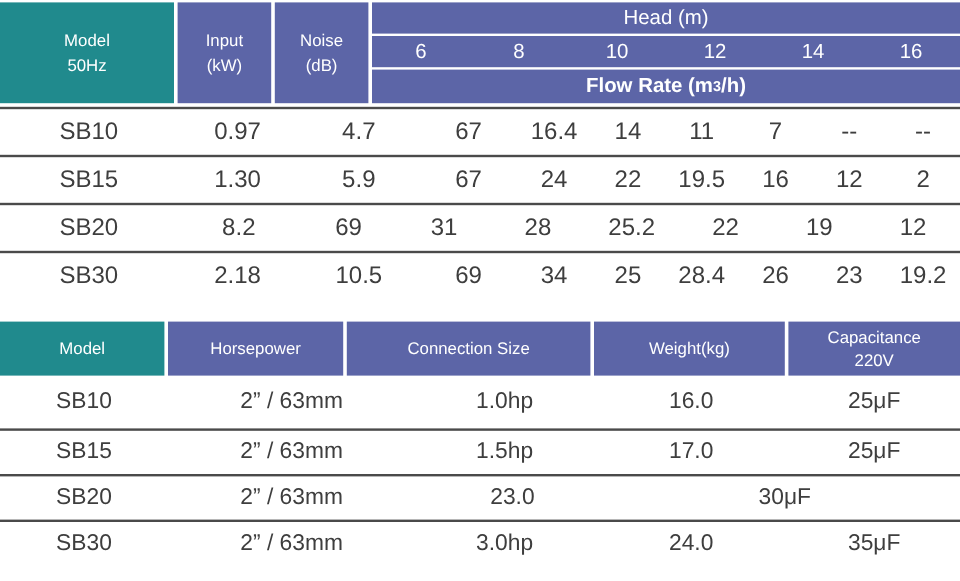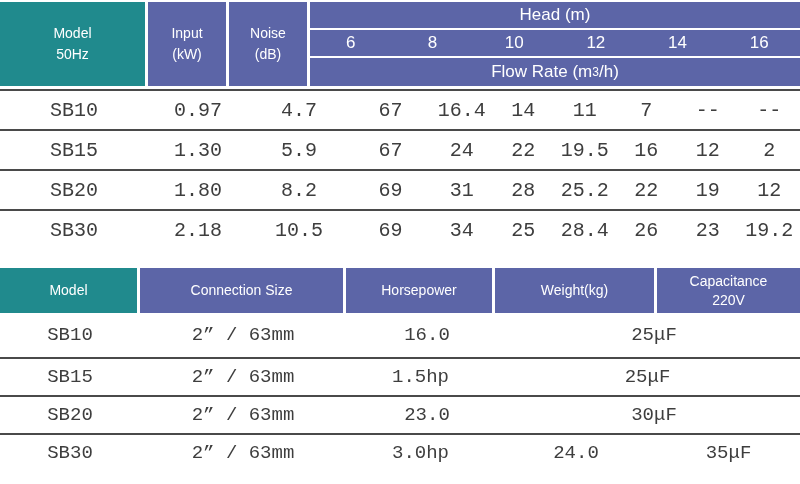--- a/index.html
+++ b/index.html
@@ -43,32 +43,32 @@
     display: flex; align-items: center; justify-content: center;
     color: #ffffff; font-size: 17px;
   }
   .head-ticks { height: 26px; border-bottom: 2px solid #ffffff; display: flex; }
   .head-tick {
     flex: 1; display: flex; align-items: center; justify-content: center;
     color: #ffffff; font-size: 17px;
   }
   .flow-label {
     flex: 1; display: flex; align-items: center; justify-content: center;
-    color: #ffffff; font-size: 17px;
+    color: #ffffff; font-size: 17px; font-weight: bold;
   }
   .flow-label sup { font-size: 12px; line-height: 0; vertical-align: 5px; }
 
   .t1-body { margin-top: 3px; border-top: 2px solid var(--divider, #4a4a4a); }
   .t1-row {
     display: flex; height: 38px; align-items: center;
     border-bottom: 2px solid var(--divider, #4a4a4a);
     font-size: 20px;
   }
   .t1-row:last-child { border-bottom: none; }
-  .tc { display: flex; align-items: center; justify-content: center; box-sizing: border-box; font-family: Liberation Mono, monospace; }
+  .tc { display: flex; align-items: center; justify-content: center; box-sizing: border-box; }
   .c-model   { width: 148px; }
   .c-input   { width: 100px; }
   .c-current { width: 102px; }
   .c-noise   { width: 81px; }
   .c-flow    { flex: 1; }
 
   
   .t2 { margin-top: 19px; }
   .t2-header { display: flex; height: 45px; }
   .t2-h-model      { width: 137px; margin-right: 3px; }
@@ -146,21 +146,20 @@
         <div class="tc c-noise">67</div>
         <div class="tc c-flow">24</div>
         <div class="tc c-flow">22</div>
         <div class="tc c-flow">19.5</div>
         <div class="tc c-flow">16</div>
         <div class="tc c-flow">12</div>
         <div class="tc c-flow">2</div>
       </div>
       <div class="t1-row">
         <div class="tc c-model">SB20</div>
-        <div class="tc c-input">1.80</div>
         <div class="tc c-current">8.2</div>
         <div class="tc c-noise">69</div>
         <div class="tc c-flow">31</div>
         <div class="tc c-flow">28</div>
         <div class="tc c-flow">25.2</div>
         <div class="tc c-flow">22</div>
         <div class="tc c-flow">19</div>
         <div class="tc c-flow">12</div>
       </div>
       <div class="t1-row">
@@ -174,40 +173,42 @@
         <div class="tc c-flow">26</div>
         <div class="tc c-flow">23</div>
         <div class="tc c-flow">19.2</div>
       </div>
     </div>
   </div>
 
   <div class="t2">
     <div class="t2-header">
       <div class="hcell teal t2-h-model">Model</div>
+      <div class="hcell purple t2-h-horsepower">Horsepower</div>
       <div class="hcell purple t2-h-connection">Connection Size</div>
-      <div class="hcell purple t2-h-horsepower">Horsepower</div>
       <div class="hcell purple t2-h-weight">Weight(kg)</div>
       <div class="hcell purple t2-h-capacitance">
         <span>Capacitance</span>
         <span>220V</span>
       </div>
     </div>
 
     <div>
       <div class="t2-row first">
         <div class="tc c2-model">SB10</div>
         <div class="tc c2-connection">2” / 63mm</div>
+        <div class="tc c2-horsepower">1.0hp</div>
         <div class="tc c2-weight">16.0</div>
         <div class="tc c2-capacitance">25μF</div>
       </div>
       <div class="t2-row">
         <div class="tc c2-model">SB15</div>
         <div class="tc c2-connection">2” / 63mm</div>
         <div class="tc c2-horsepower">1.5hp</div>
+        <div class="tc c2-weight">17.0</div>
         <div class="tc c2-capacitance">25μF</div>
       </div>
       <div class="t2-row">
         <div class="tc c2-model">SB20</div>
         <div class="tc c2-connection">2” / 63mm</div>
         <div class="tc c2-weight">23.0</div>
         <div class="tc c2-capacitance">30μF</div>
       </div>
       <div class="t2-row">
         <div class="tc c2-model">SB30</div>

